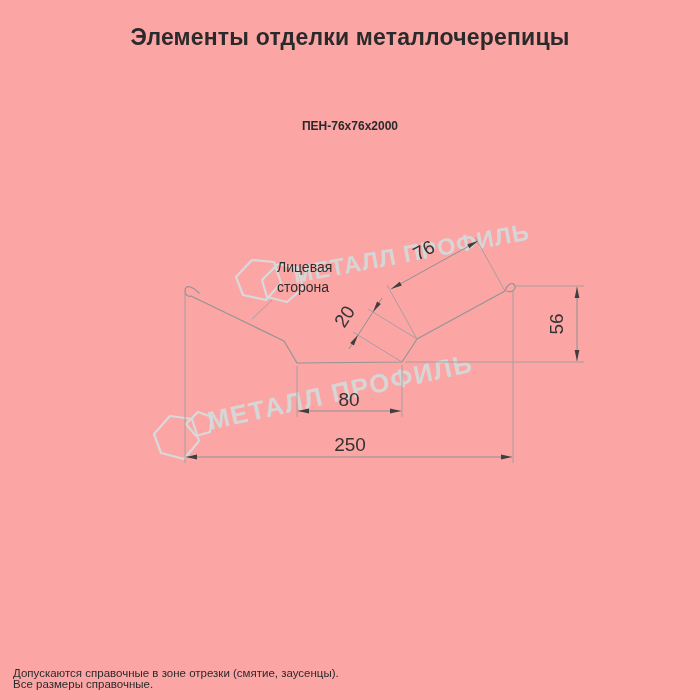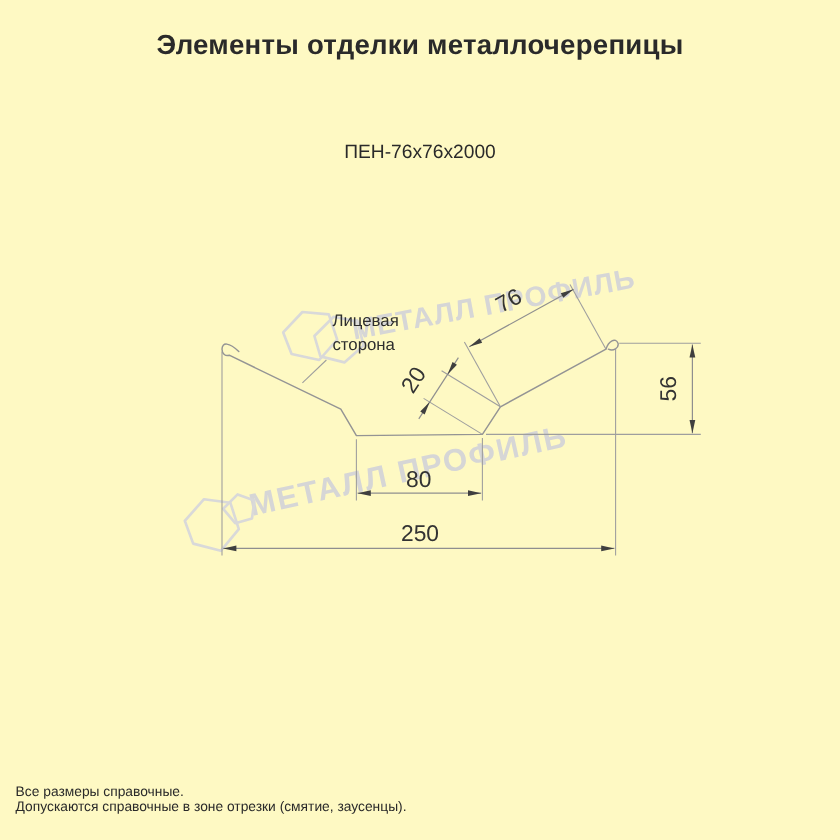--- a/index.html
+++ b/index.html
@@ -1,32 +1,32 @@
 <!DOCTYPE html>
 <html><head>
 <meta charset="utf-8">
 <style>
   html,body{margin:0;padding:0;background:#ffffff;}
-  .page{position:relative;width:700px;height:700px;background:#fef9c3;overflow:hidden;
+  .page{position:relative;width:700px;height:700px;background:#fca5a5;overflow:hidden;
         font-family:"Liberation Sans", sans-serif;color:#2a2a2a;}
   .hdr{position:absolute;left:0;width:700px;text-align:center;}
   .hdr.title{top:24px;font-size:23px;font-weight:bold;letter-spacing:.2px;}
   .hdr.subtitle{top:88px;font-size:19px;font-weight:bold;}
-  .hdr.model{top:119px;font-size:16px;font-weight:normal;text-align:center;}
+  .hdr.model{top:119px;font-size:12px;font-weight:bold;text-align:center;}
   .diagram-svg{position:absolute;left:0;top:0;width:700px;height:700px;}
   .wm-text{fill:#d6d6d6;font-weight:bold;font-family:"Liberation Sans",sans-serif;}
   .wm-shape{fill:none;stroke:#d9d9d9;stroke-width:2.2;stroke-linejoin:round;}
   .outline{fill:none;stroke:#949494;stroke-width:1.2;stroke-linejoin:round;stroke-linecap:round;}
   .thin{fill:none;stroke:#9e9e9e;stroke-width:0.9;}
   .dimline{fill:none;stroke:#8f8f8f;stroke-width:1;}
   .arrow{fill:#3f3f3f;stroke:none;}
   .dimtext{fill:#333333;font-size:19px;font-family:"Liberation Sans",sans-serif;}
   .facetext{fill:#2e2e2e;font-size:14px;font-family:"Liberation Sans",sans-serif;}
   .footer-note{position:absolute;left:13px;font-size:11.5px;color:#2a2a2a;}
-  .footer-note.n1{top:654px;}
+  .footer-note.n1{top:678px;}
   .footer-note.n2{top:667px;}
 </style>
 </head>
 <body>
 
 <div class="page">
 
   <div class="hdr title">Элементы отделки металлочерепицы</div>
   <div class="hdr model">ПЕН-76х76х2000</div>
 

